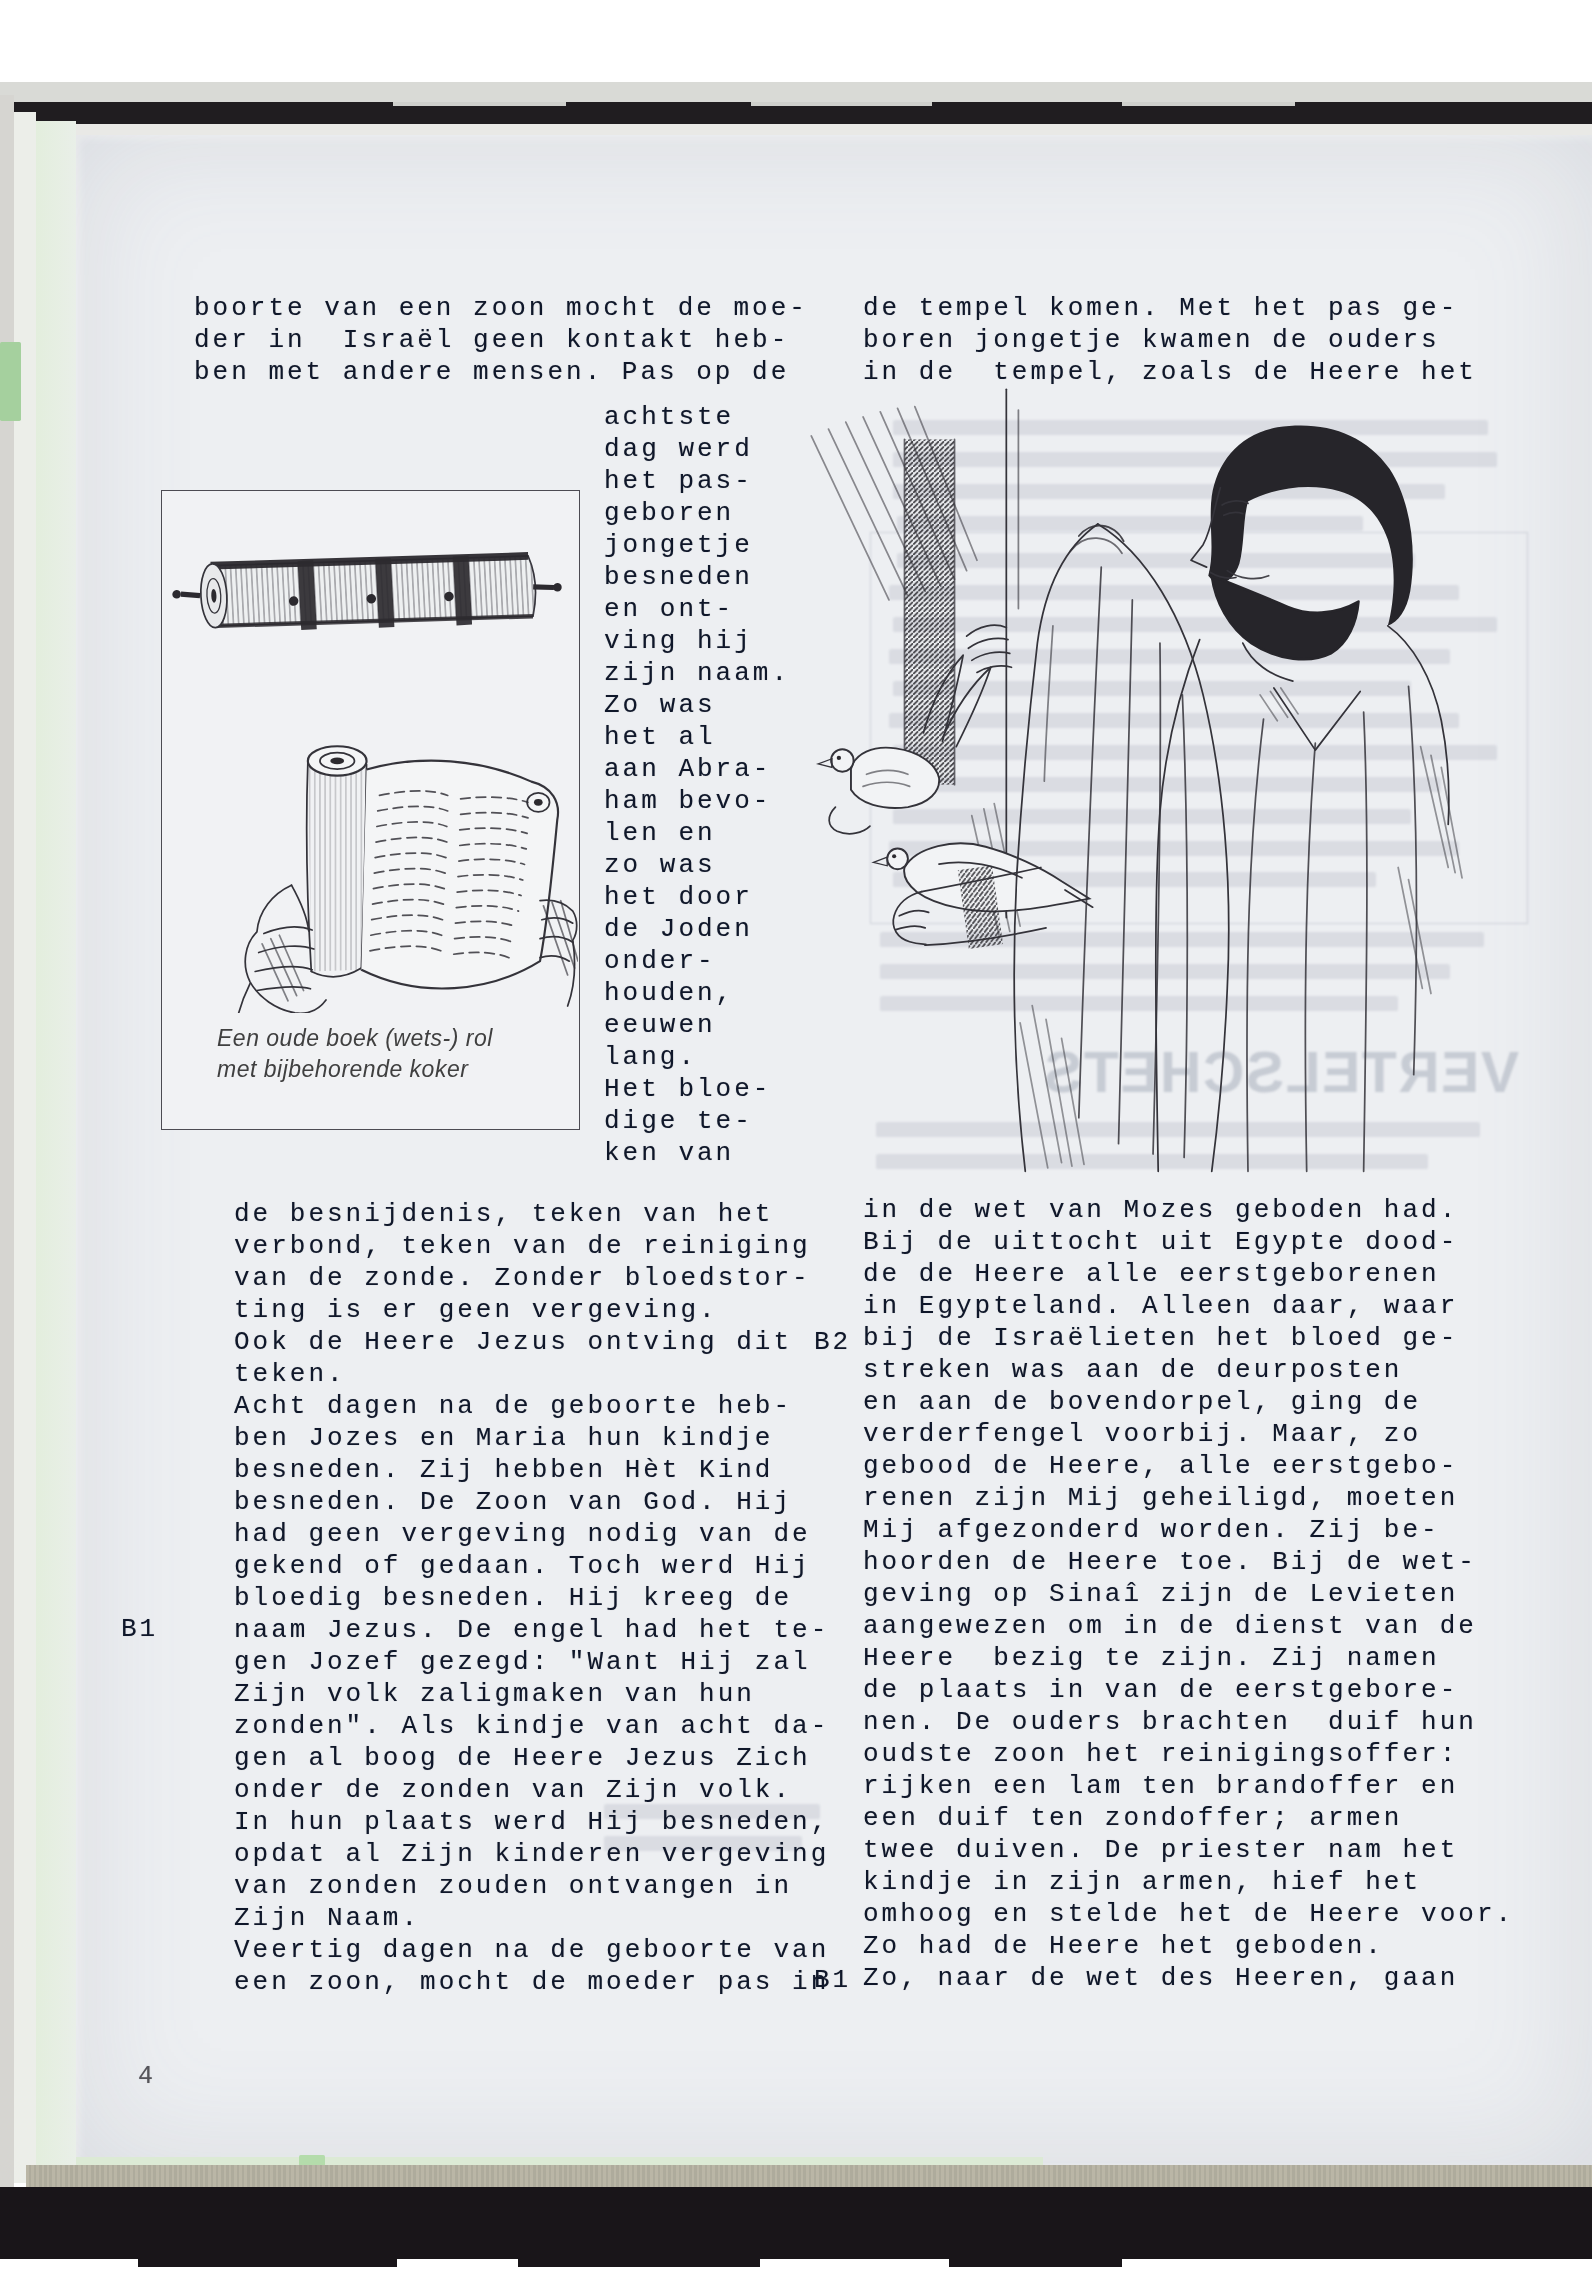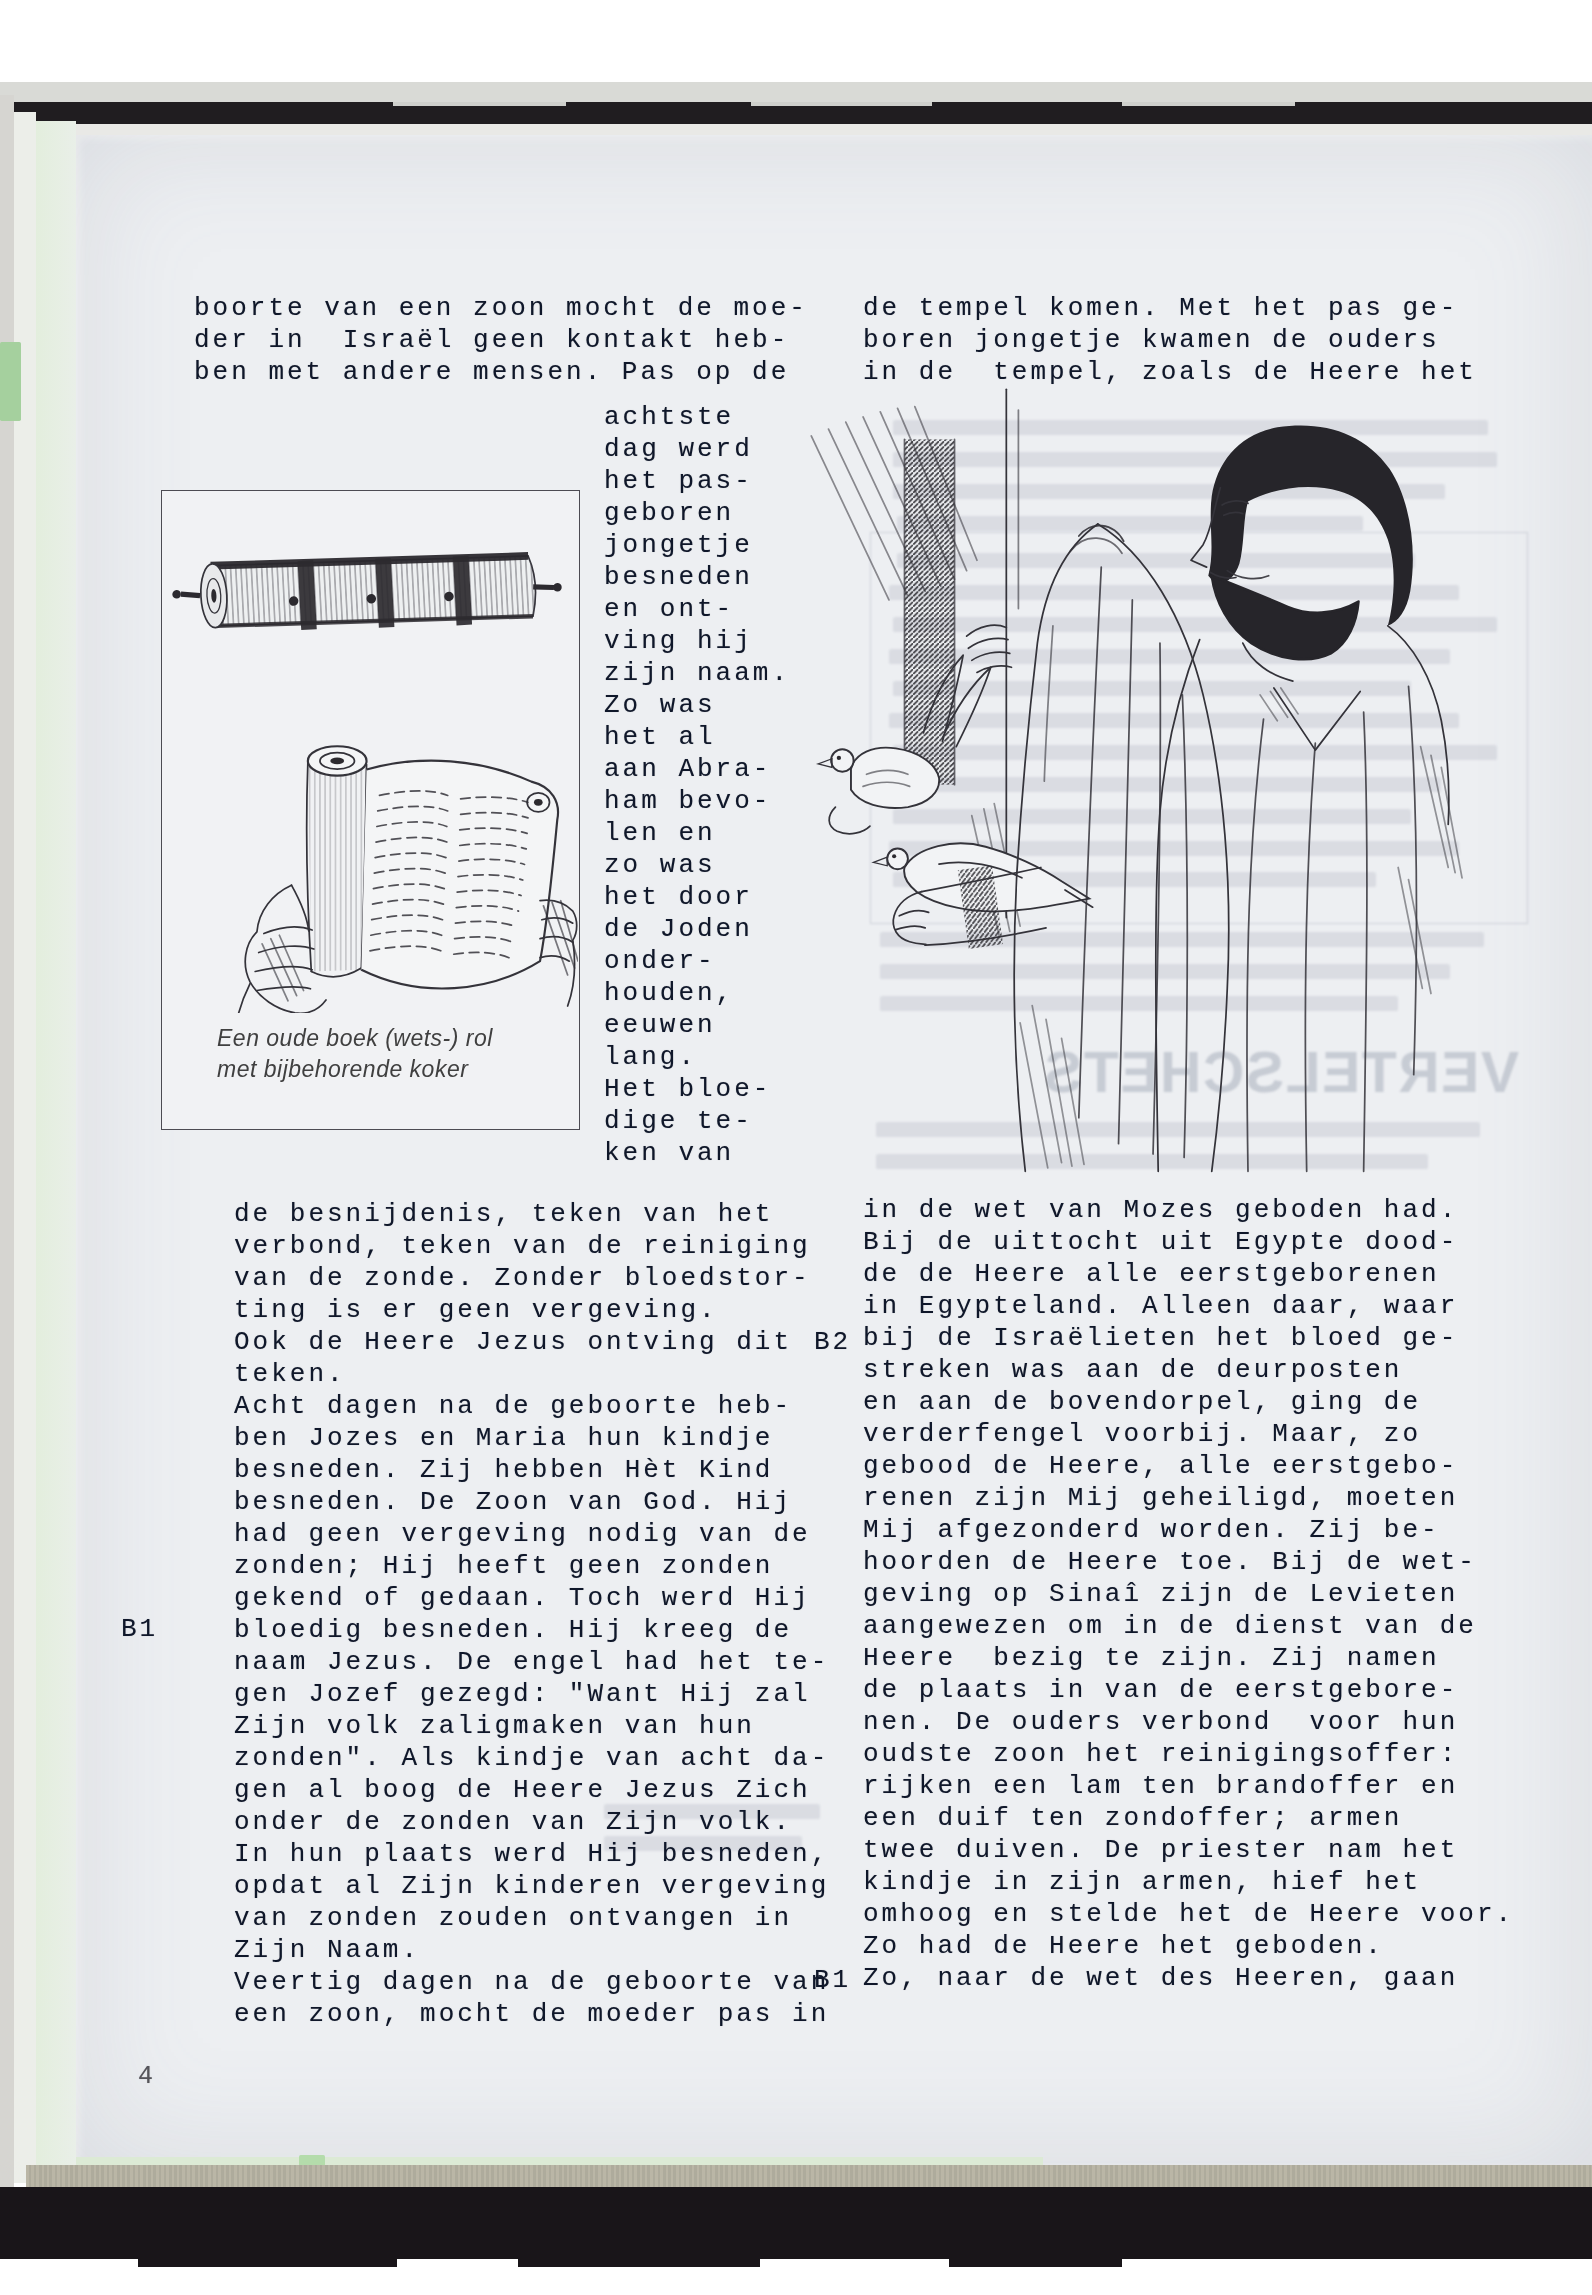--- a/index.html
+++ b/index.html
@@ -267,21 +267,20 @@
     <div class="line">verbond, teken van de reiniging</div>
     <div class="line">van de zonde. Zonder bloedstor-</div>
     <div class="line">ting is er geen vergeving.</div>
     <div class="line">Ook de Heere Jezus ontving dit</div>
     <div class="line">teken.</div>
     <div class="line">Acht dagen na de geboorte heb-</div>
     <div class="line">ben Jozes en Maria hun kindje</div>
     <div class="line">besneden. Zij hebben Hèt Kind</div>
     <div class="line">besneden. De Zoon van God. Hij</div>
     <div class="line">had geen vergeving nodig van de</div>
-    <div class="line">zonden; Hij heeft geen zonden</div>
     <div class="line">gekend of gedaan. Toch werd Hij</div>
     <div class="line">bloedig besneden. Hij kreeg de</div>
     <div class="line">naam Jezus. De engel had het te-</div>
     <div class="line">gen Jozef gezegd: "Want Hij zal</div>
     <div class="line">Zijn volk zaligmaken van hun</div>
     <div class="line">zonden". Als kindje van acht da-</div>
     <div class="line">gen al boog de Heere Jezus Zich</div>
     <div class="line">onder de zonden van Zijn volk.</div>
     <div class="line">In hun plaats werd Hij besneden,</div>
     <div class="line">opdat al Zijn kinderen vergeving</div>
@@ -300,21 +299,21 @@
     <div class="line">en aan de bovendorpel, ging de</div>
     <div class="line">verderfengel voorbij. Maar, zo</div>
     <div class="line">gebood de Heere, alle eerstgebo-</div>
     <div class="line">renen zijn Mij geheiligd, moeten</div>
     <div class="line">Mij afgezonderd worden. Zij be-</div>
     <div class="line">hoorden de Heere toe. Bij de wet-</div>
     <div class="line">geving op Sinaî zijn de Levieten</div>
     <div class="line">aangewezen om in de dienst van de</div>
     <div class="line">Heere  bezig te zijn. Zij namen</div>
     <div class="line">de plaats in van de eerstgebore-</div>
-    <div class="line">nen. De ouders verbond  voor hun</div>
+    <div class="line">nen. De ouders brachten  duif hun</div>
     <div class="line">oudste zoon het reinigingsoffer:</div>
     <div class="line">rijken een lam ten brandoffer en</div>
     <div class="line">een duif ten zondoffer; armen</div>
     <div class="line">twee duiven. De priester nam het</div>
     <div class="line">kindje in zijn armen, hief het</div>
     <div class="line">omhoog en stelde het de Heere voor.</div>
     <div class="line">Zo had de Heere het geboden.</div>
     <div class="line">Zo, naar de wet des Heeren, gaan</div>
   </div>
 

